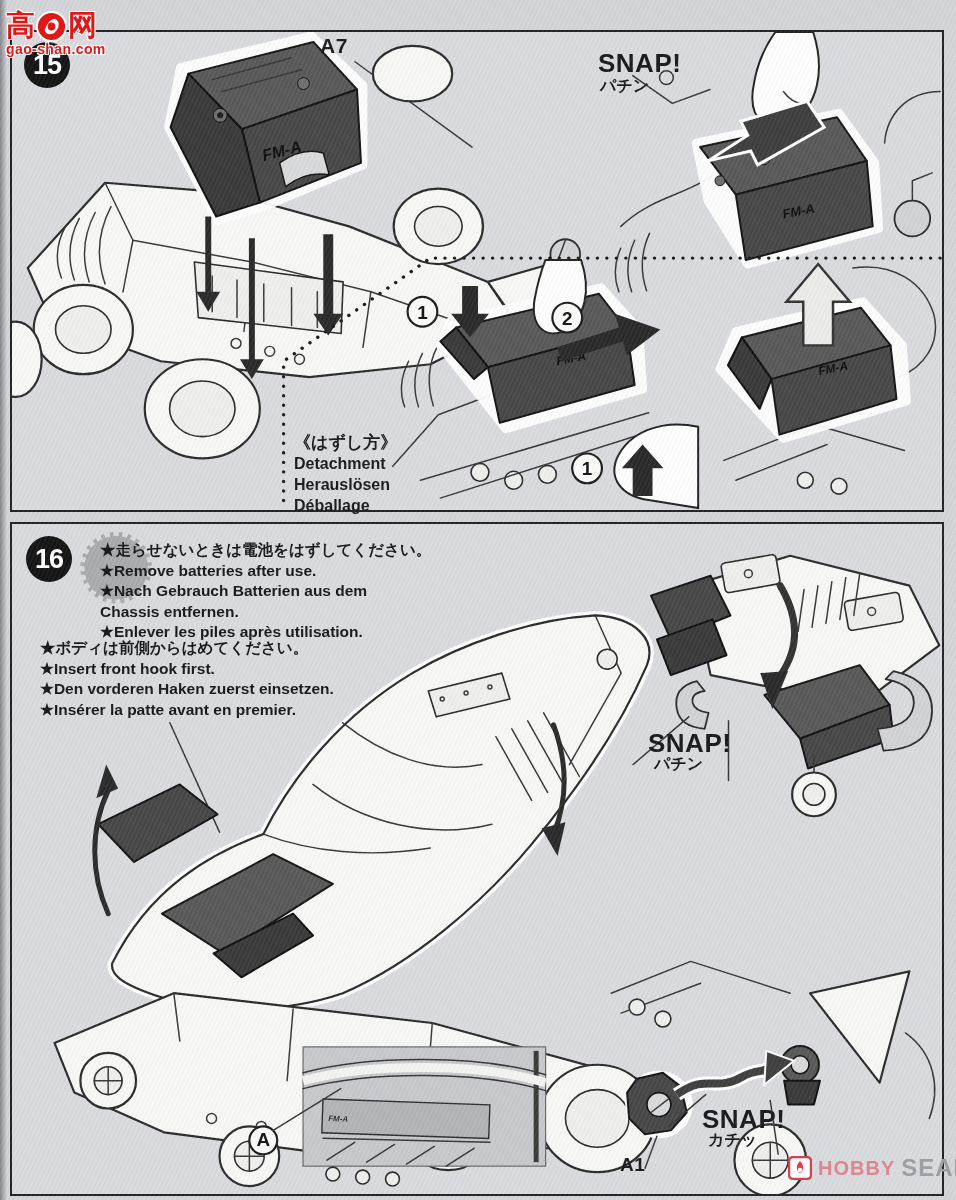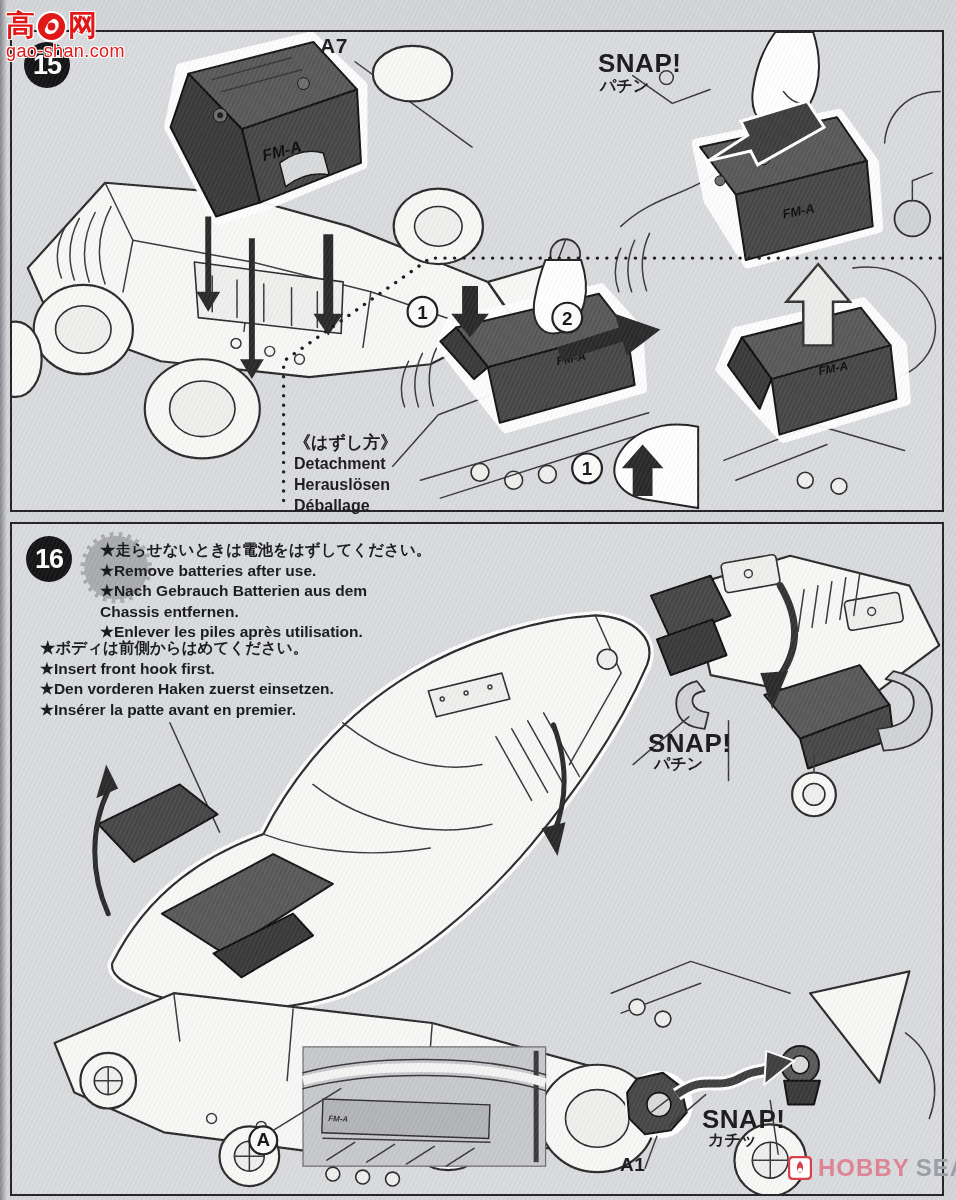--- a/index.html
+++ b/index.html
@@ -54,26 +54,26 @@
   .note .ln { font-size:15.5px; }
   .detach-note { line-height:21px; white-space:nowrap; z-index:4; }
   .detach-note .ja { font-size:17px; font-weight:800; }
   .detach-note .ln { font-size:16px; font-weight:700; }
 
   
   .wm { position:absolute; left:6px; top:6px; z-index:10; color:#e01818; }
   .wm-row { display:flex; align-items:center; gap:1px; font-size:29px; font-weight:900;
     text-shadow:-1px -1px 0 #fff, 1px -1px 0 #fff, -1px 1px 0 #fff, 1px 1px 0 #fff; }
   .wm-logo { width:33px; height:33px; margin:0 -1px; }
-  .wm-url { font-size:18px; font-weight:400; letter-spacing:.4px; margin-top:-5px;
+  .wm-url { font-size:14px; font-weight:700; letter-spacing:.4px; margin-top:-5px;
     text-shadow:-1px -1px 0 #fff, 1px -1px 0 #fff, -1px 1px 0 #fff, 1px 1px 0 #fff; }
 
   
   .hobby { position:absolute; left:788px; top:1154px; display:flex; align-items:center; gap:6px; z-index:10; }
-  .hobby-b { color:#dd8593; font-size:24px; font-weight:800; letter-spacing:1px; }
+  .hobby-b { color:#dd8593; font-size:20px; font-weight:800; letter-spacing:1px; }
   .hobby-s { color:#9aa0a6; font-size:24px; font-weight:700; letter-spacing:1px; }
 </style>
 </head>
 <body>
 
 <div class="page">
   <div class="edge-left"></div>
 
   <div class="panel" id="panel15">
     <svg class="art" viewBox="0 0 934 482">

